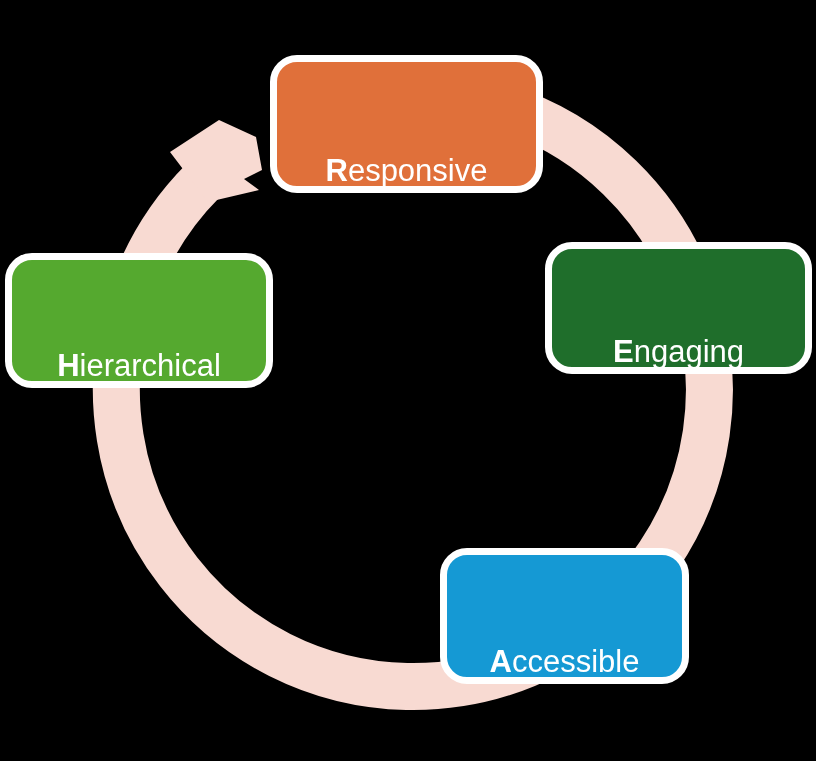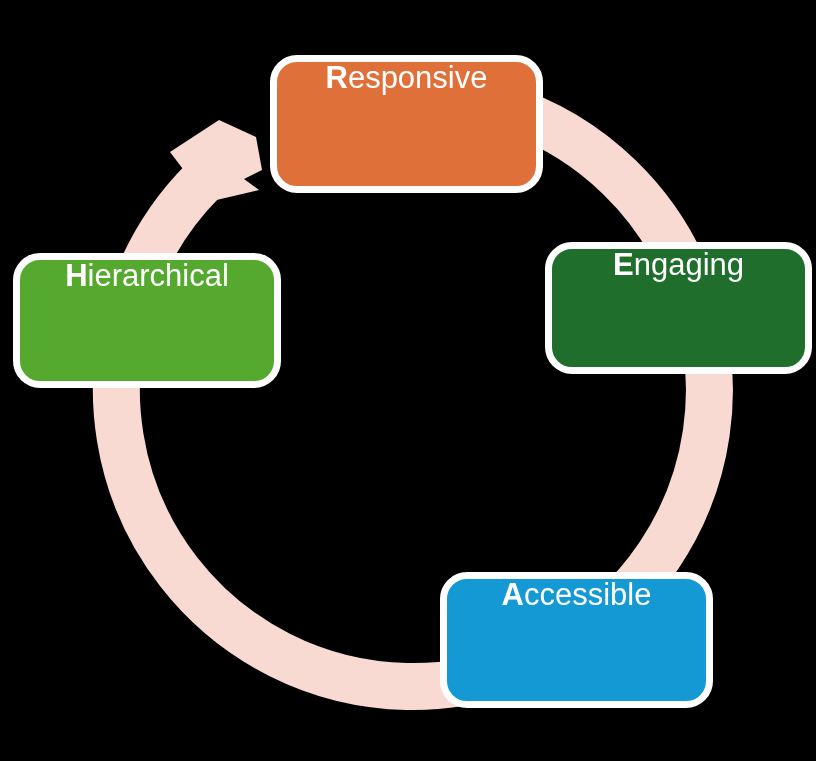--- a/index.html
+++ b/index.html
@@ -15,34 +15,34 @@
     left: 0; top: 0;
     z-index: 1;
   }
   .node {
     position: absolute;
     z-index: 2;
     box-sizing: border-box;
     border: 7px solid #ffffff;
     border-radius: 27px;
     display: flex;
-    align-items: flex-start;
+    align-items: flex-end;
     justify-content: center;
     color: #ffffff;
     font-size: 31px;
     line-height: 1;
     white-space: nowrap;
   }
   .node .initial { font-weight: 700; }
   .node .rest   { font-weight: 400; }
   .pos-top          { left: 270px; top: 55px;  width: 273px; height: 138px; }
   .pos-right        { left: 545px; top: 242px; width: 267px; height: 132px; }
-  .pos-bottom-right { left: 440px; top: 572px; width: 273px; height: 136px; }
+  .pos-bottom-right { left: 440px; top: 548px; width: 249px; height: 136px; }
   .pos-bottom-left  { left: 102px; top: 572px; width: 276px; height: 136px; }
-  .pos-left         { left: 5px;   top: 253px; width: 268px; height: 135px; margin-left: 8px; }
+  .pos-left         { left: 5px;   top: 253px; width: 268px; height: 135px; }
 </style>
 </head>
 <body>
 
 <div class="stage" style="background-color: rgb(0, 0, 0);">
 
   <svg class="arrow-svg" width="816" height="761" viewBox="0 0 816 761">
     <path d="M 361.5 98 A 296.5 296.5 0 1 1 203.3 180.3" fill="none" stroke-width="47" stroke="#F8DAD2"></path>
     <path d="M 219 120 L 256 137 L 262 170 L 244 179 L 259 190 L 208 202 L 170 152 Z" fill="#F8DAD2"></path>
   </svg>

